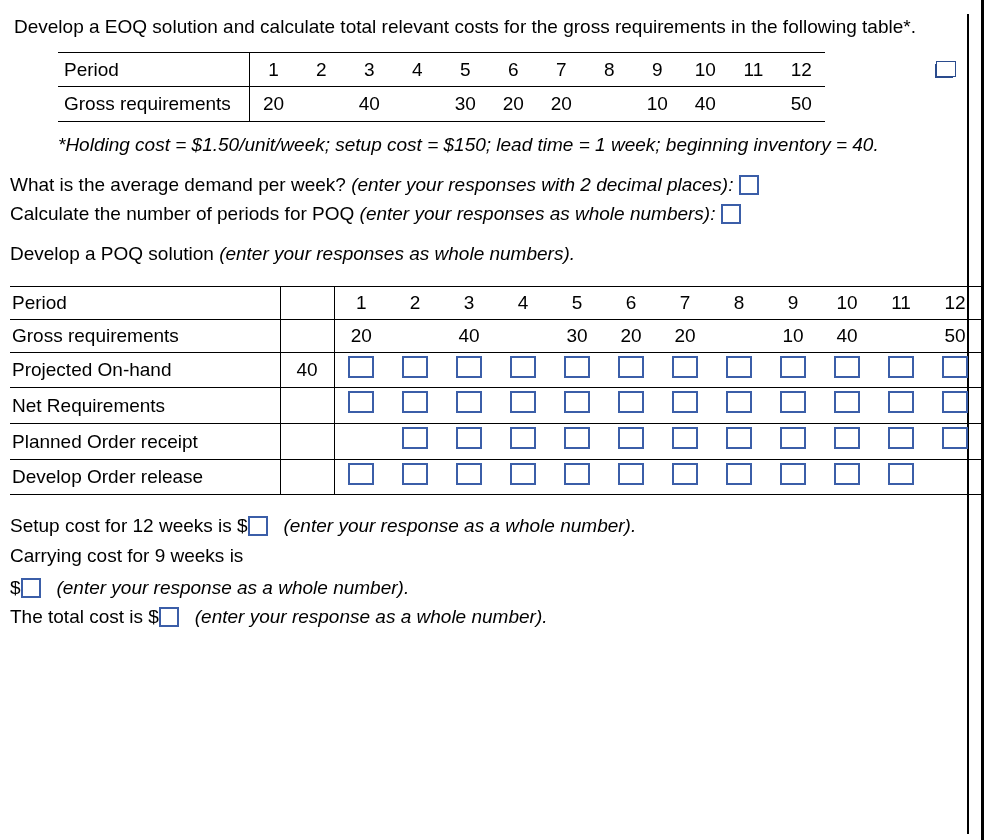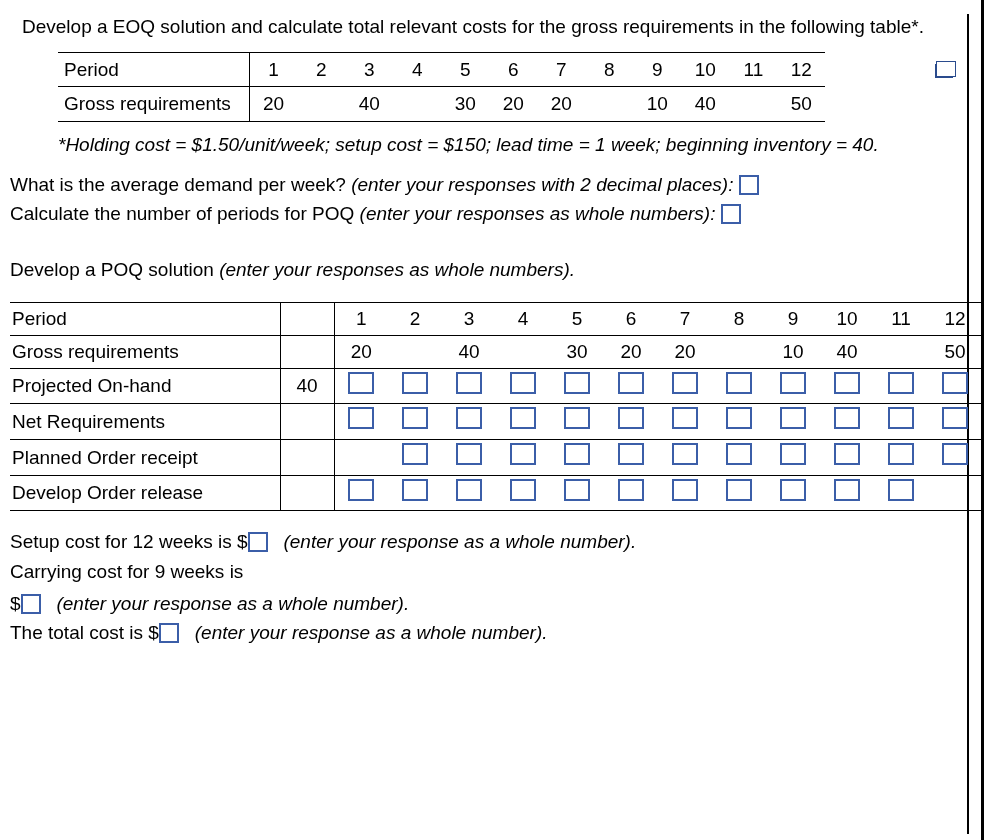--- a/index.html
+++ b/index.html
@@ -11,21 +11,21 @@
     font-size: 19px;
     color: #000;
     border: 3px solid #000;
     border-top: none;
     border-left: none;
     border-width: 0 3px 0 0;
     padding: 10px 12px 10px 10px;
     line-height: 1.35;
     position: relative;
   }
-  p { margin: 4px 12px; }
+  p { margin: 4px 4px; }
   .wrap { width: 100%; border-right:2px solid #000; height:820px; padding-right:8px;}
   .intro { margin-bottom: 10px; }
   .italic { font-style: italic; }
 
   
   .toptbl {
     border-collapse: collapse;
     margin: 12px 0 8px 48px;
     font-size: 19px;
   }
@@ -145,21 +145,21 @@
 
 <p class="qline">
   <span>What is the average demand per week? </span><span class="italic">(enter your responses with 2 decimal places):</span>
   <span class="ibox"></span>
 </p>
 <p class="qline">
   <span>Calculate the number of periods for POQ  </span><span class="italic">(enter your responses as whole numbers):</span>
   <span class="ibox"></span>
 </p>
 
-<p class="qline" style="margin-top:30px">
+<p class="qline" style="margin-top:14px">
   <span>Develop a POQ solution </span><span class="italic">(enter your responses as whole numbers).</span>
 </p>
 
 <table class="wtbl">
   <tbody>
         <tr id="w-period">
           <td class="rowlabel">Period</td>
           <td class="begcol"></td>
           <td class="pcol">1</td>
           <td class="pcol">2</td>

